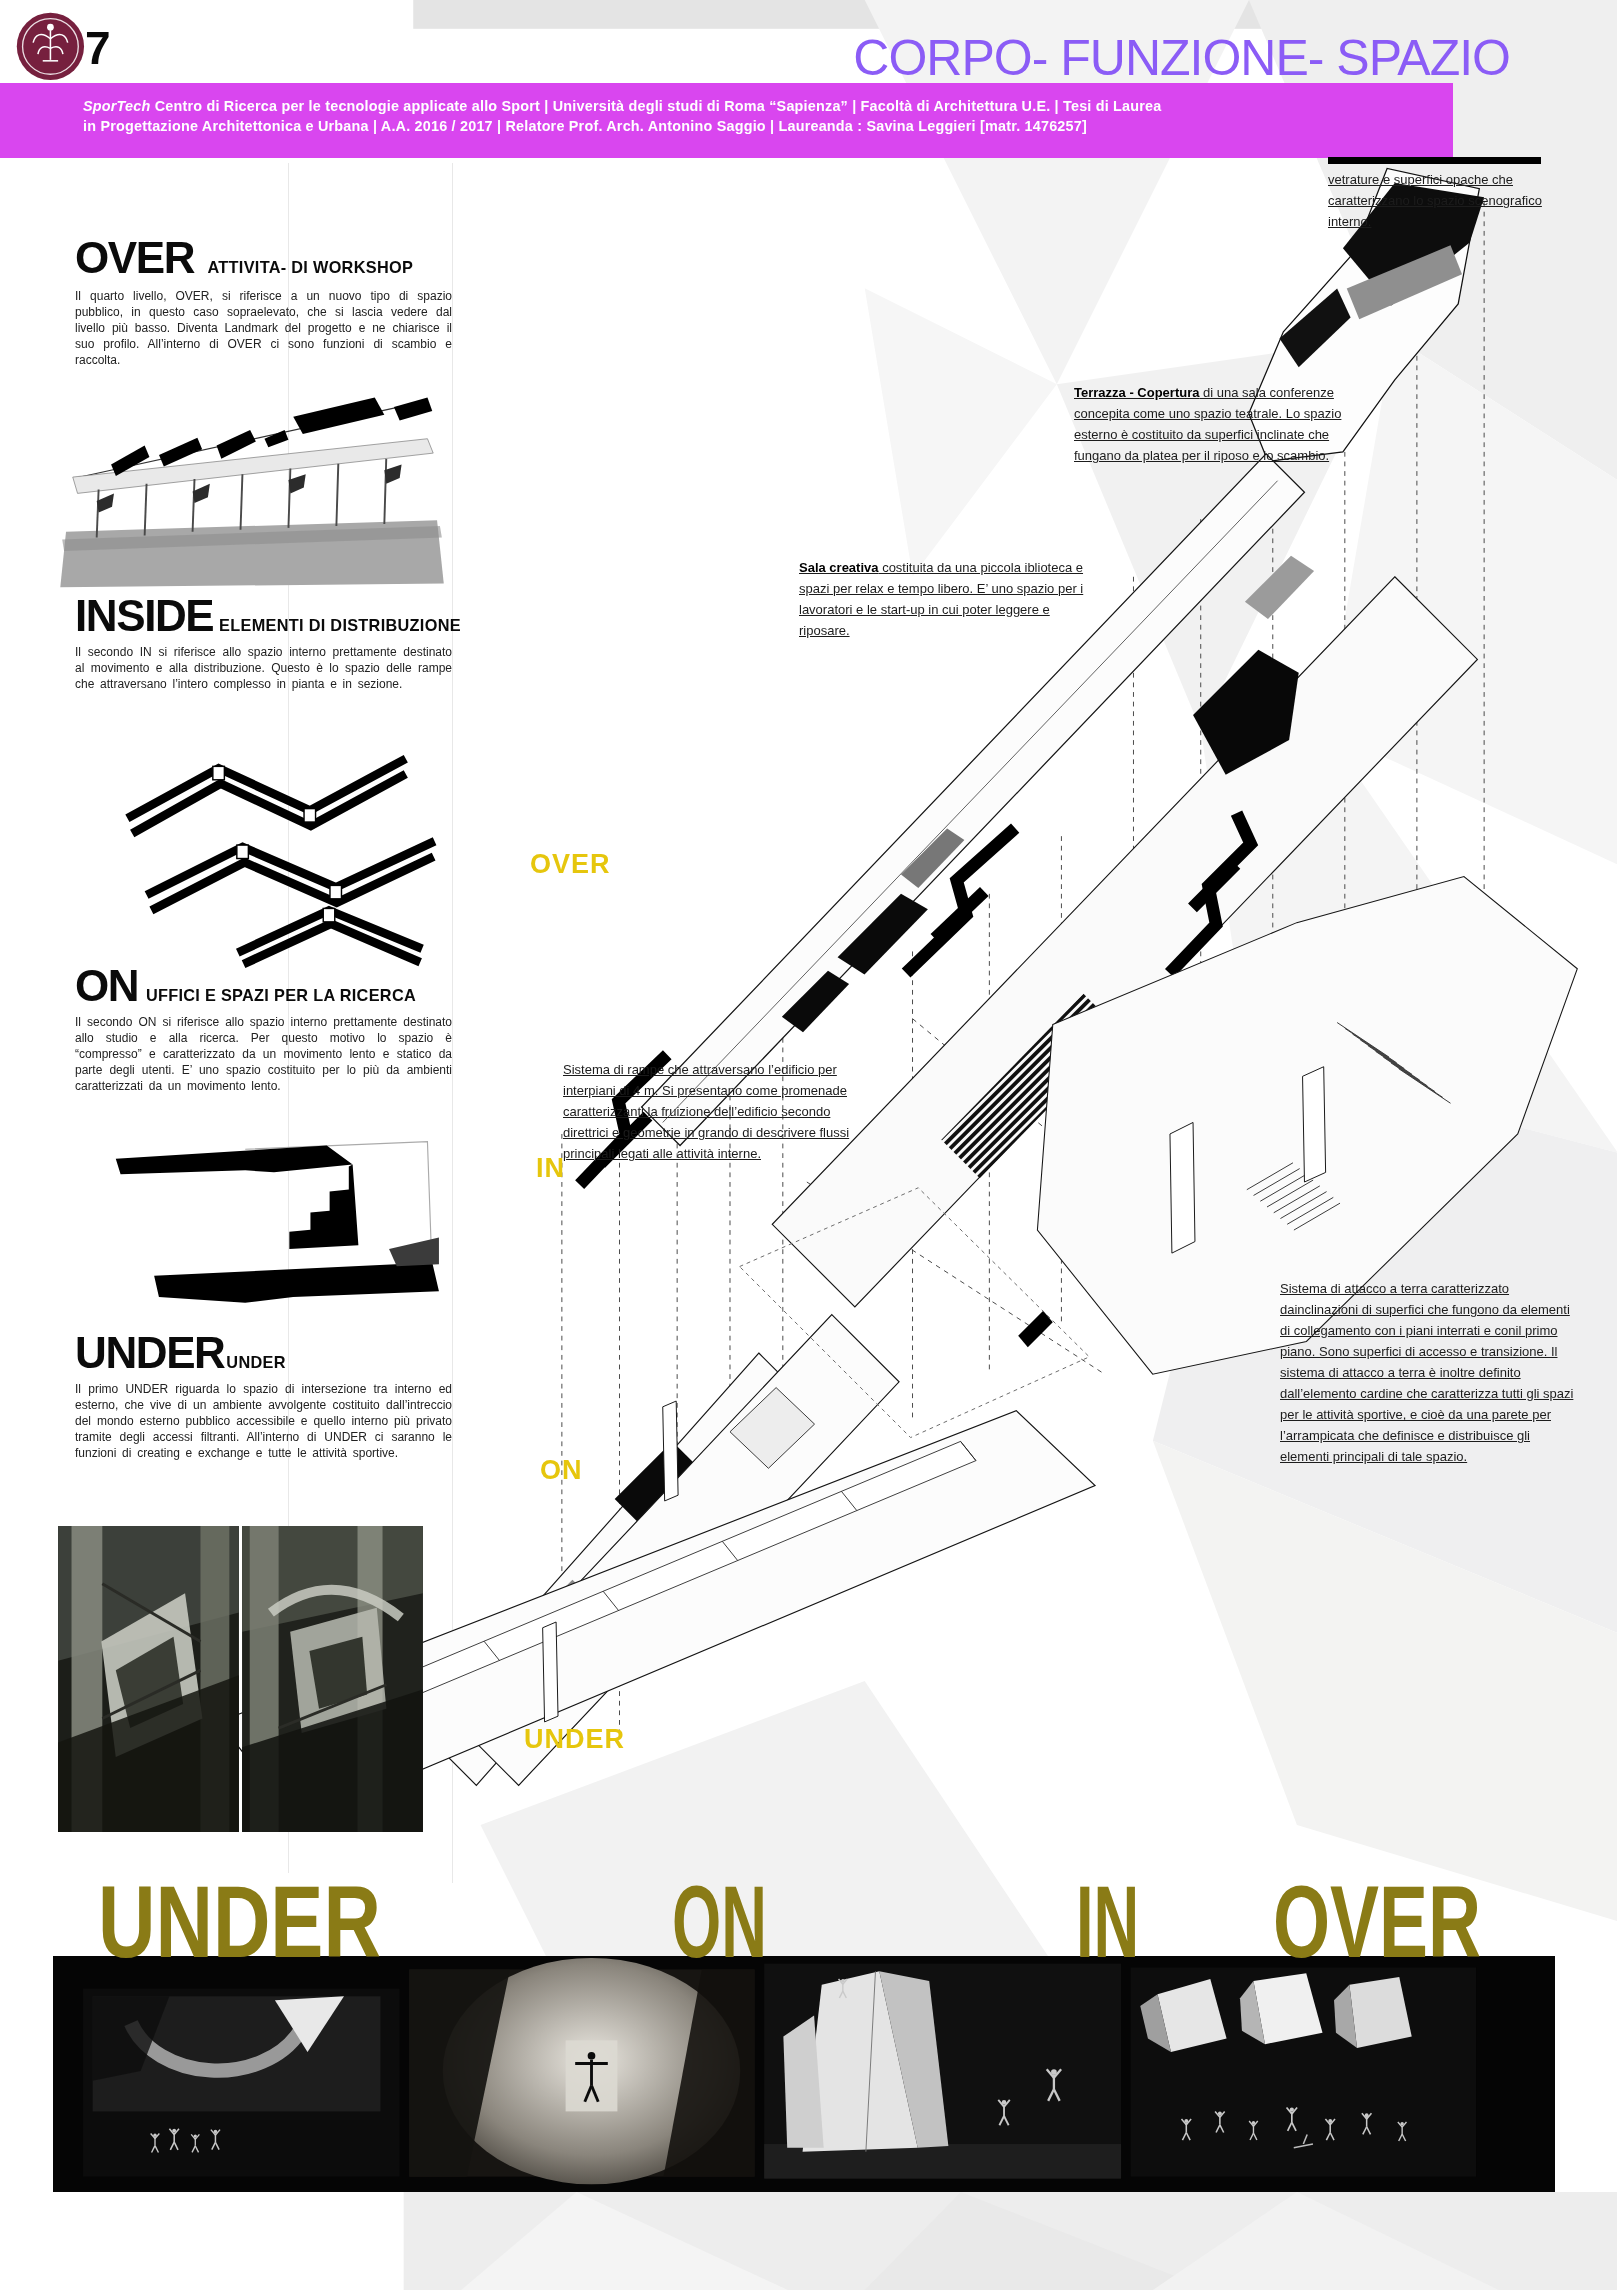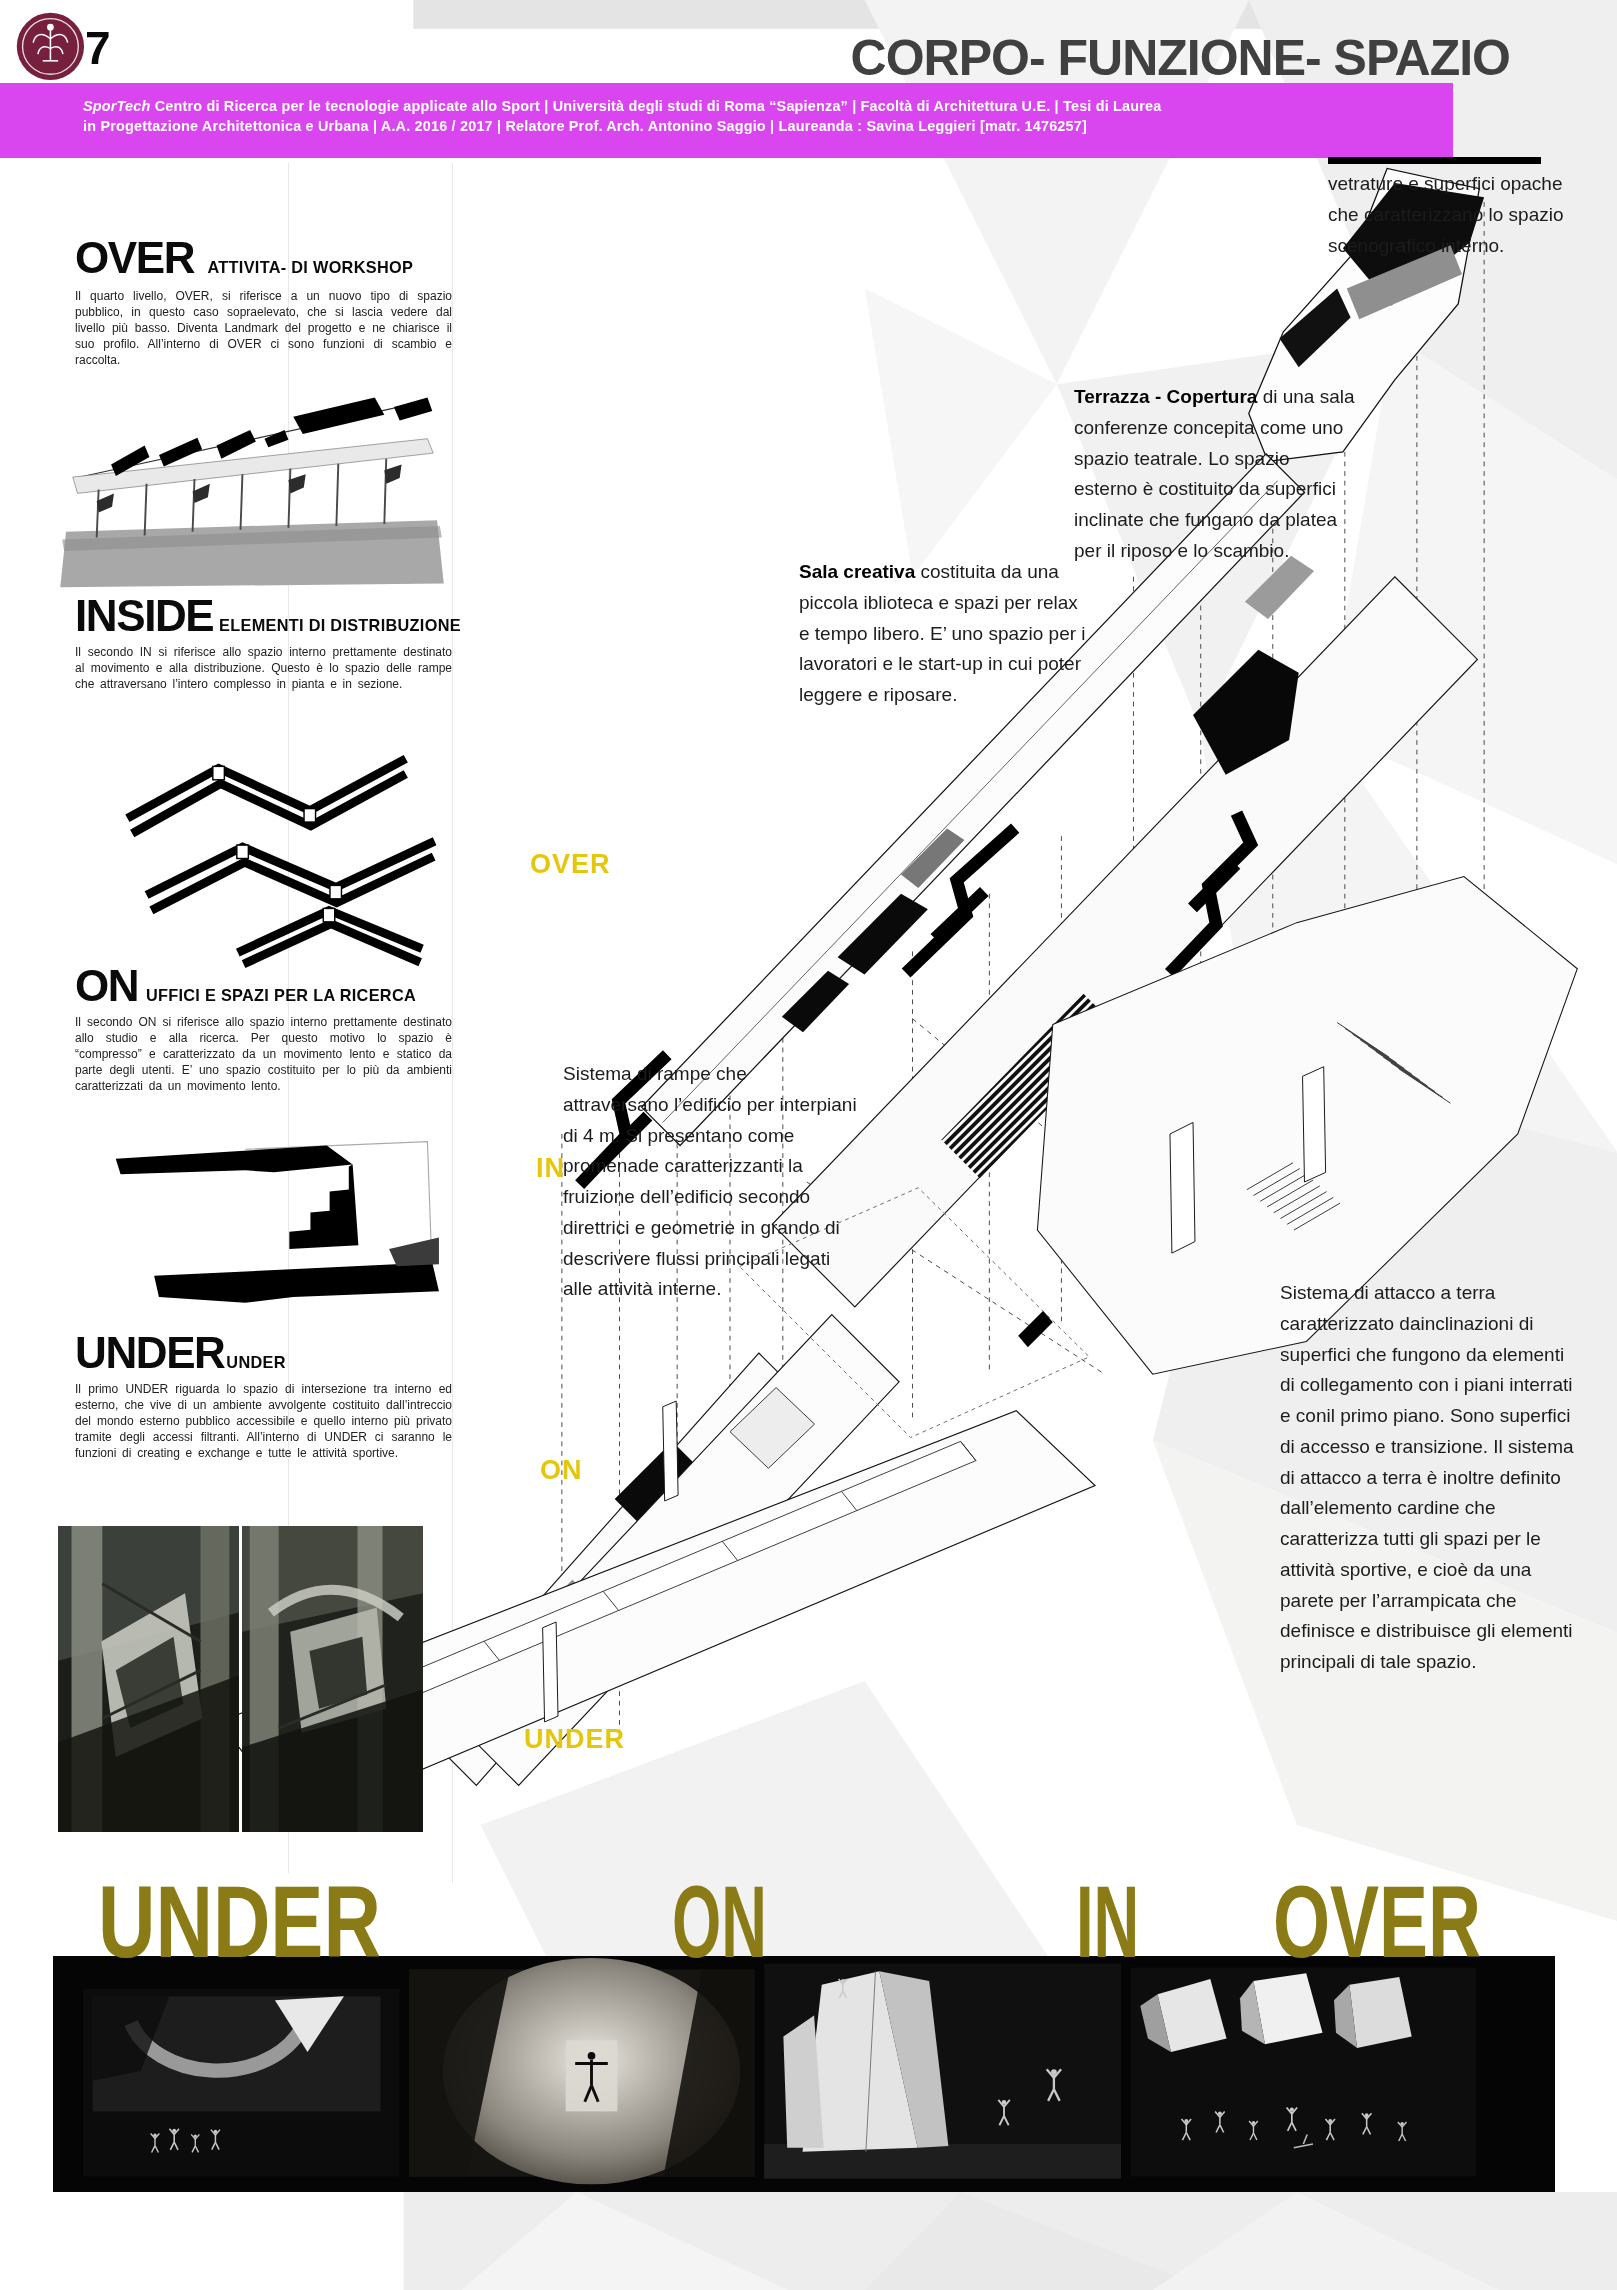--- a/index.html
+++ b/index.html
@@ -4,34 +4,34 @@
 <style>
   html,body{margin:0;padding:0;background:#888;}
   .poster{position:relative;width:1618px;height:2290px;background:#ffffff;overflow:hidden;
           font-family:"Liberation Sans", sans-serif;}
   .abs{position:absolute;}
   .z0{z-index:0}.z1{z-index:1}.z2{z-index:2}.z3{z-index:3}
   .vline{position:absolute;width:1px;background:rgba(0,0,0,.09);z-index:1;}
 
   
   .page-num{font-size:46px;font-weight:700;color:#0a0a0a;}
-  .main-title{font-size:50px;font-weight:700;color:#404040;letter-spacing:-1px;white-space:nowrap;text-align:center;}
+  .main-title{font-size:50px;font-weight:400;color:#8b5cf6;letter-spacing:-1px;white-space:nowrap;text-align:center;}
   .banner{background:#d946ef;color:#fff;padding:12.5px 0 0 83px;box-sizing:border-box;}
   .banner .bl{font-size:14.4px;font-weight:700;line-height:20px;letter-spacing:0.2px;white-space:nowrap;}
   .banner i{font-style:italic;}
   .black-rule{background:#000;}
 
   
   .h-row{display:flex;align-items:baseline;}
   .h-big{font-size:44px;font-weight:700;letter-spacing:-1.4px;color:#0b0b0b;line-height:1;}
   .h-sub{font-size:16.3px;font-weight:700;color:#0b0b0b;letter-spacing:0.3px;margin-top:21px;}
   .para{font-size:12px;line-height:1.34;text-align:justify;color:#222;word-spacing:2.4px;}
 
   
-  .ann{font-size:19px;line-height:1.62;color:#1c1c1c;}
+  .ann{font-size:13px;line-height:1.62;color:#1c1c1c;text-decoration:underline;}
   .ann b{font-weight:700;color:#000;}
   .ann.right{text-align:left;}
 
   
   .lvl{font-size:27px;font-weight:700;color:#e6c60d;letter-spacing:1px;}
 
   
   .olive{font-weight:700;color:#8a7b16;transform-origin:left bottom;line-height:1;white-space:nowrap;}
 
   

